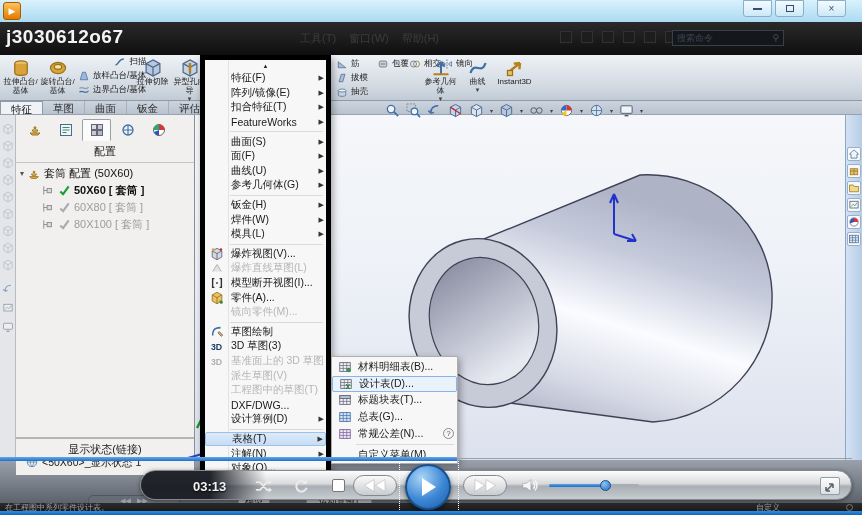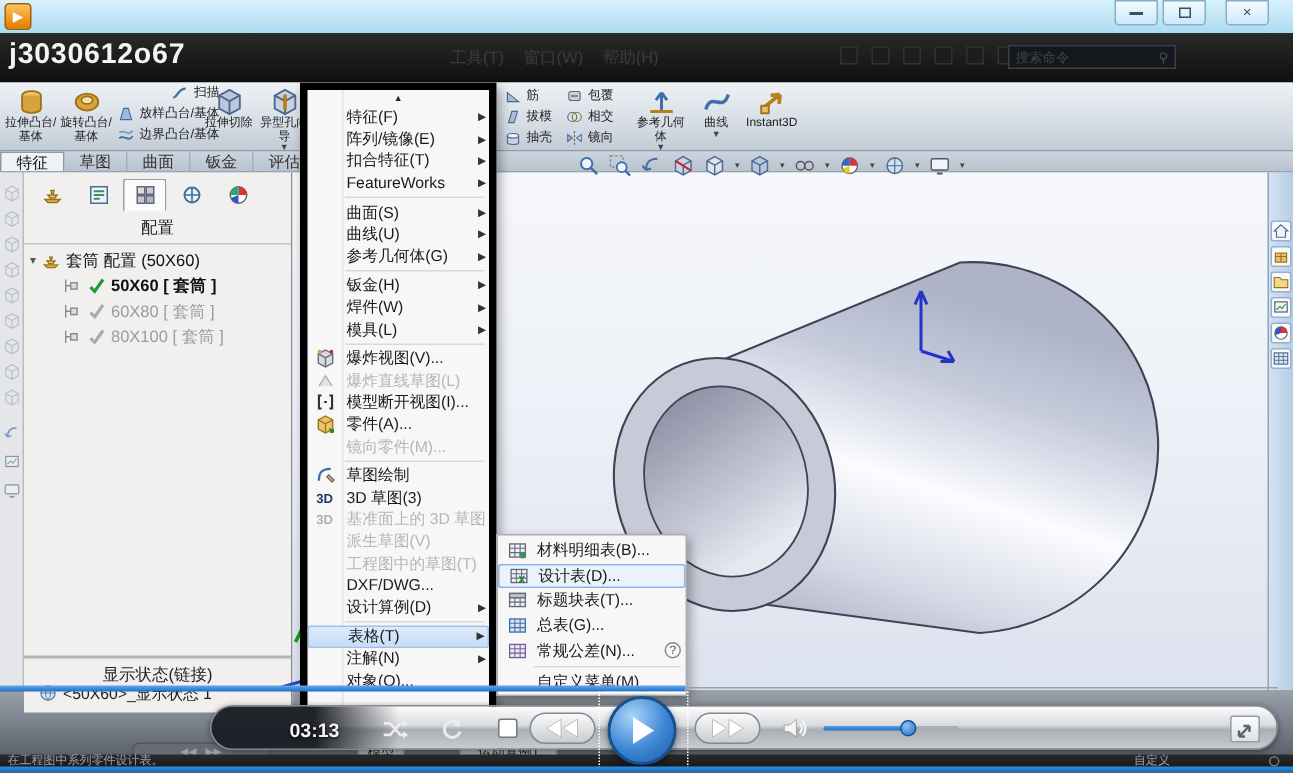--- a/index.html
+++ b/index.html
@@ -277,21 +277,21 @@
         <div class="rsrow">
           <span>
             <svg width="12" height="12" viewBox="0 0 16 16">
               <path d="M3 6v6c0 1 2.2 1.8 5 1.8s5-.8 5-1.8V6" fill="#c7d2e2" stroke="#4c6a8e"></path>
               <ellipse cx="8" cy="6" rx="5" ry="2" fill="#eef2f8" stroke="#4c6a8e"></ellipse>
             </svg>
           </span>
           <span>抽壳</span>
         </div>
       </div>
-    <div class="rgroup" id="rib-r2" style="left:377px;top:2px;flex-direction:column;">
+    <div class="rgroup" id="rib-r2" style="left:377px;top:2px;flex-direction:row;">
         <div class="rsrow">
           <span>
             <svg width="12" height="12" viewBox="0 0 16 16">
               <rect x="3" y="4" width="10" height="8" rx="2" fill="#c7d2e2" stroke="#4c6a8e"></rect>
               <path d="M5 8h6" stroke="#b5821a" stroke-width="1.6"></path>
             </svg>
           </span>
           <span>包覆</span>
         </div>
         <div class="rsrow">
@@ -727,20 +727,25 @@
         <span class="marrow">▶</span>
       </div>
       <div class="msep"></div>
       <div class="mrow">
         <span class="micon"></span>
         <span class="mlabel">曲面(S)</span>
         <span class="marrow">▶</span>
       </div>
       <div class="mrow">
         <span class="micon"></span>
+        <span class="mlabel">面(F)</span>
+        <span class="marrow">▶</span>
+      </div>
+      <div class="mrow">
+        <span class="micon"></span>
         <span class="mlabel">曲线(U)</span>
         <span class="marrow">▶</span>
       </div>
       <div class="mrow">
         <span class="micon"></span>
         <span class="mlabel">参考几何体(G)</span>
         <span class="marrow">▶</span>
       </div>
       <div class="msep"></div>
       <div class="mrow">

